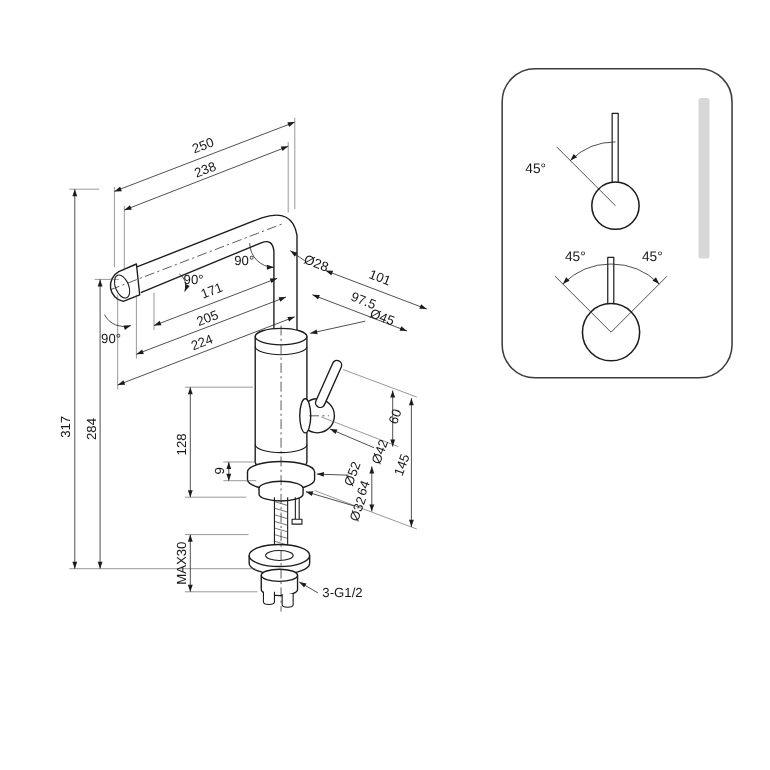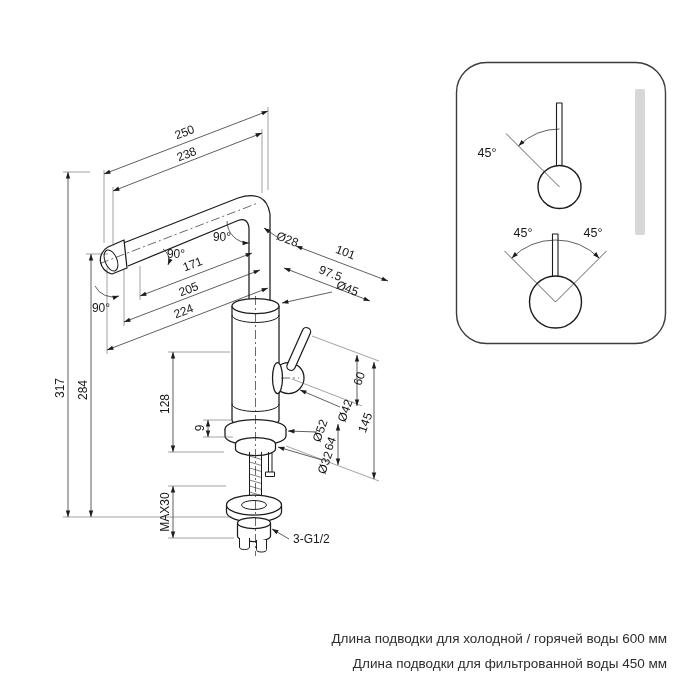--- a/index.html
+++ b/index.html
@@ -191,18 +191,14 @@
       <line class="dim" x1="555.5" y1="302" x2="606.5" y2="251"></line>
       <path class="dim" d="M555.5 240 A62 62 0 0 0 511.7 258.2" marker-end="url(#arr)"></path>
       <path class="dim" d="M555.5 240 A62 62 0 0 1 599.3 258.2" marker-end="url(#arr)"></path>
       <text class="itxt" x="523" y="237">45°</text>
       <text class="itxt" x="593" y="237">45°</text>
     </g>
   </g>
 </svg>
 
 
-<div class="notes">
-  <div>Длина подводки для холодной / горячей воды 600 мм</div>
-  <div>Длина подводки для фильтрованной воды 450 мм</div>
+
 </div>
 
-</div>
-
 </body></html>

